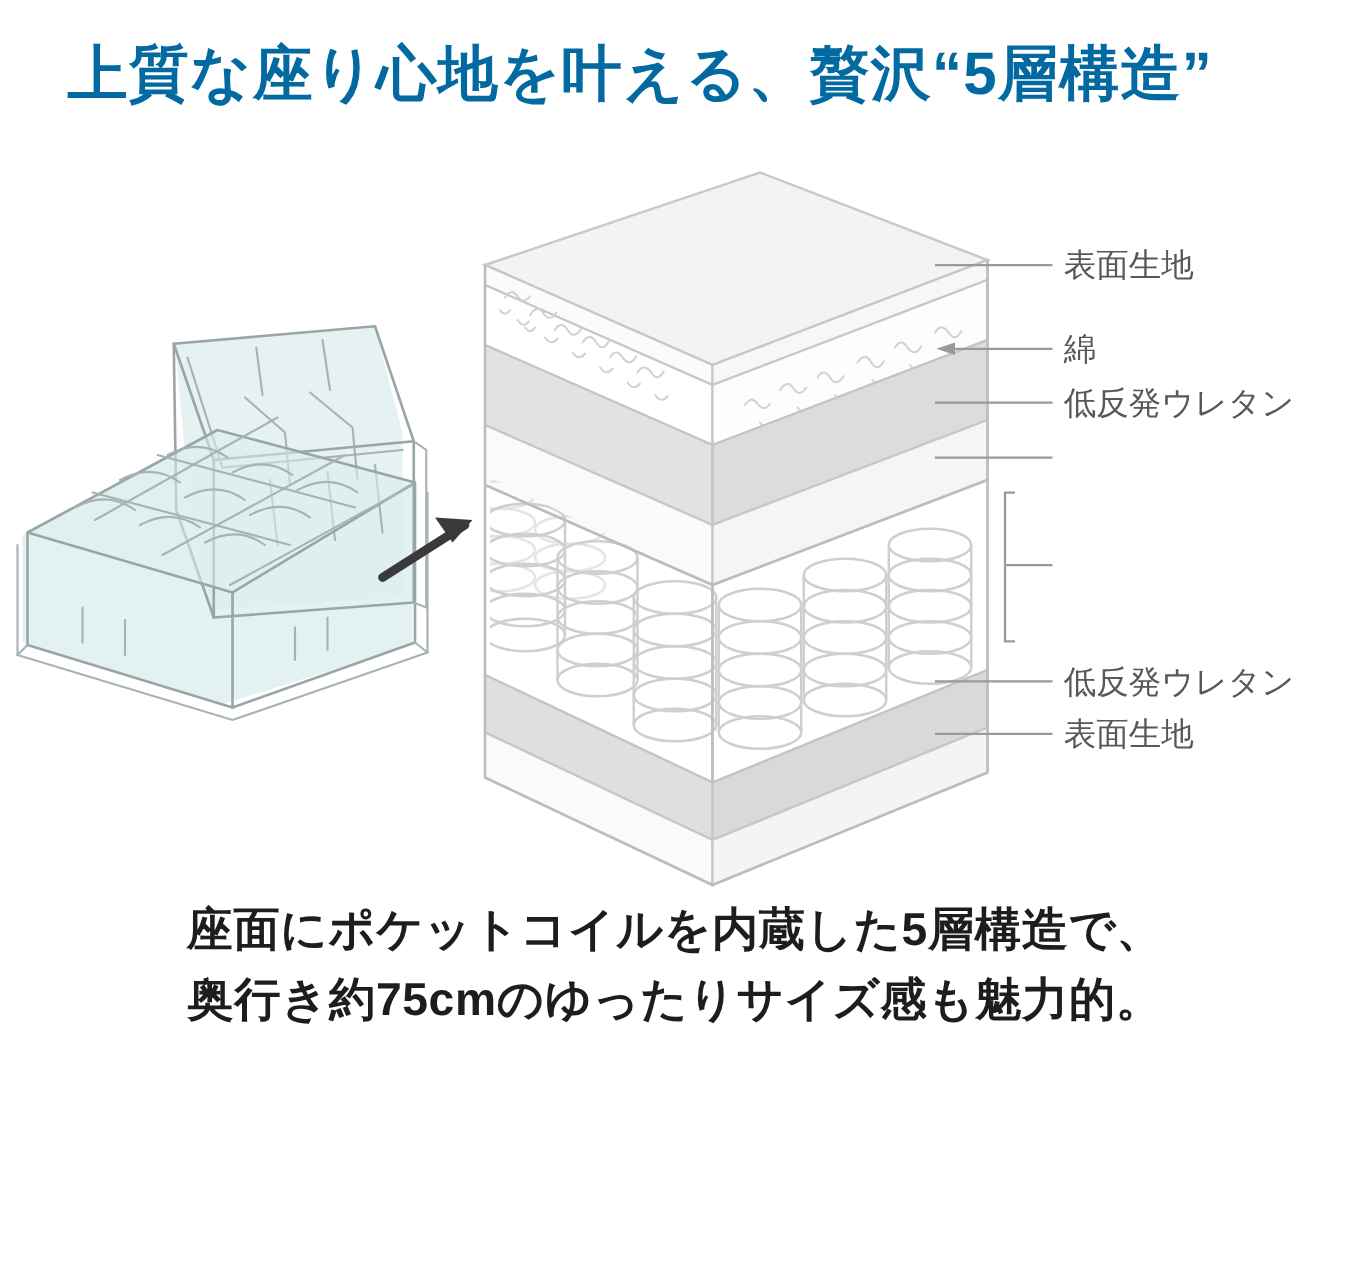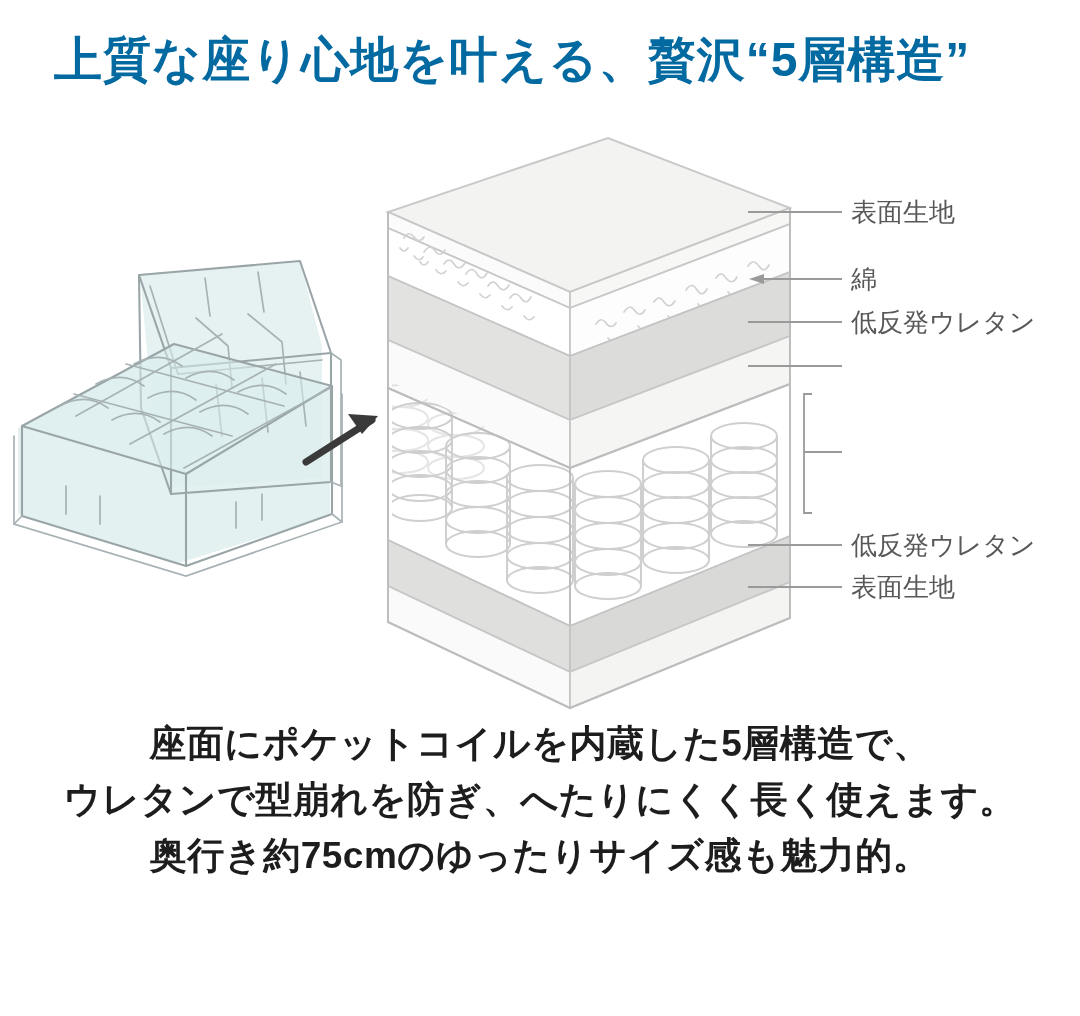--- a/index.html
+++ b/index.html
@@ -272,17 +272,16 @@
 
 
 
     <div class="label" style="left:851px; top:516px;">低反発ウレタン</div>
 
     <div class="label" style="left:851px; top:558px;">表面生地</div>
   </div>
 
   <div class="body-copy">
     <div>座面にポケットコイルを内蔵した5層構造で、</div>
-    <div>ウレタンで型崩れを防ぎ、へたりにくく長く使えます。</div>
     <div>奥行き約75cmのゆったりサイズ感も魅力的。</div>
   </div>
 
 </div>
 
 </body></html>

